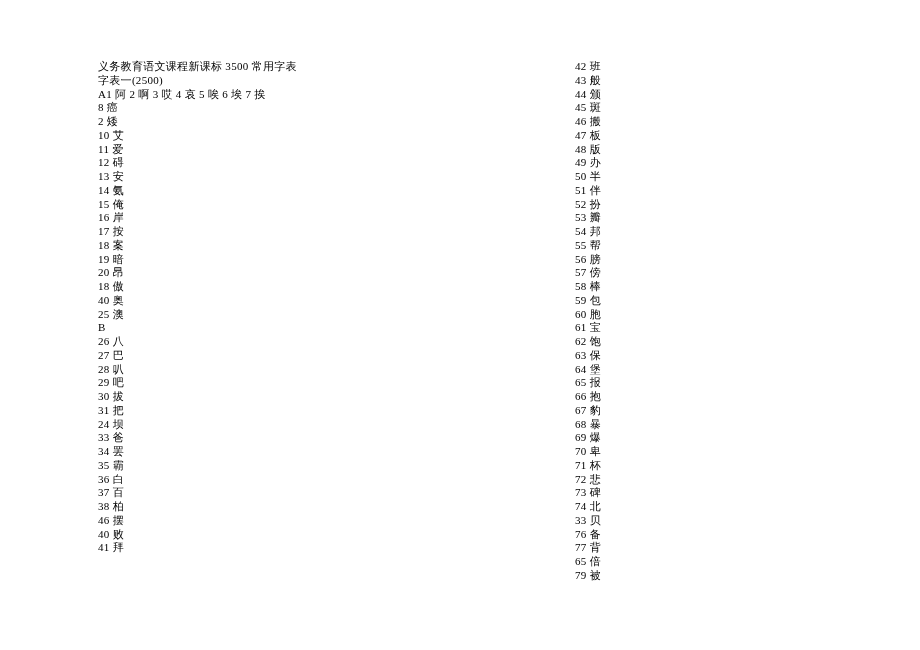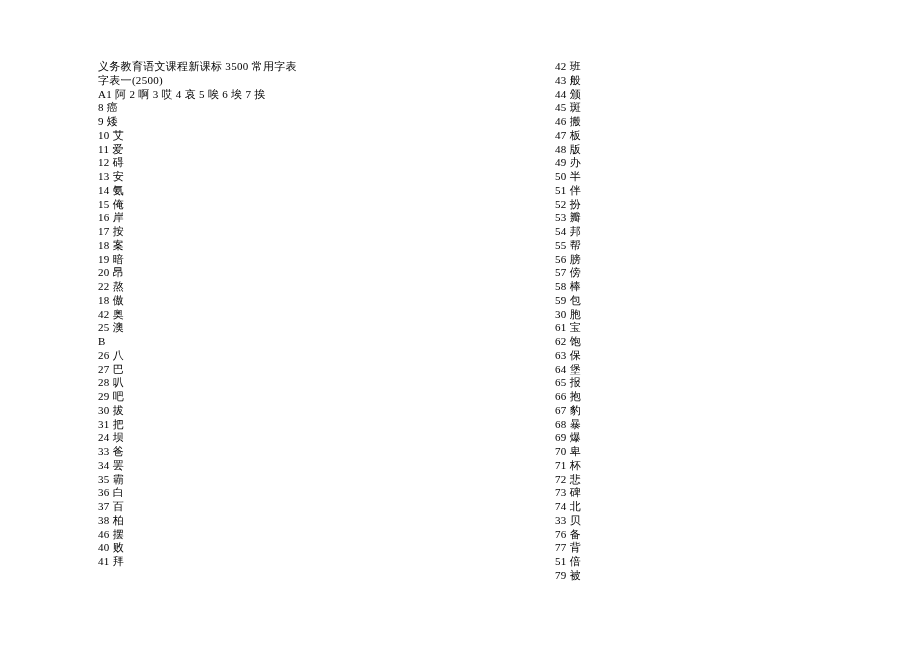--- a/index.html
+++ b/index.html
@@ -21,54 +21,53 @@
     padding-top: 88px;
   }
   .col {
     position: absolute;
   }
   .col-left {
     left: 98px;
     top: 60px;
   }
   .col-right {
-    left: 555px;
+    left: 575px;
     top: 60px;
   }
   .line {
     white-space: nowrap;
     letter-spacing: 0.3px;
   }
 </style>
 </head>
 <body>
 
 <div class="page">
 
   <div class="col col-left">
     <div class="line">义务教育语文课程新课标 3500 常用字表</div>
     <div class="line">字表一(2500)</div>
     <div class="line">A1 阿 2 啊 3 哎 4 哀 5 唉 6 埃 7 挨</div>
     <div id="left-a-list">
         <div class="line">8 癌</div>
-        <div class="line">9 矮</div>
+        <div class="line">2 矮</div>
         <div class="line">10 艾</div>
         <div class="line">11 爱</div>
         <div class="line">12 碍</div>
         <div class="line">13 安</div>
         <div class="line">14 氨</div>
         <div class="line">15 俺</div>
         <div class="line">16 岸</div>
         <div class="line">17 按</div>
         <div class="line">18 案</div>
         <div class="line">19 暗</div>
         <div class="line">20 昂</div>
-        <div class="line">22 熬</div>
         <div class="line">18 傲</div>
-        <div class="line">42 奥</div>
+        <div class="line">40 奥</div>
         <div class="line">25 澳</div>
       </div>
     <div class="line">B</div>
     <div id="left-b-list">
         <div class="line">26 八</div>
         <div class="line">27 巴</div>
         <div class="line">28 叭</div>
         <div class="line">29 吧</div>
         <div class="line">30 拔</div>
         <div class="line">31 把</div>
@@ -98,36 +97,36 @@
         <div class="line">50 半</div>
         <div class="line">51 伴</div>
         <div class="line">52 扮</div>
         <div class="line">53 瓣</div>
         <div class="line">54 邦</div>
         <div class="line">55 帮</div>
         <div class="line">56 膀</div>
         <div class="line">57 傍</div>
         <div class="line">58 棒</div>
         <div class="line">59 包</div>
-        <div class="line">30 胞</div>
+        <div class="line">60 胞</div>
         <div class="line">61 宝</div>
         <div class="line">62 饱</div>
         <div class="line">63 保</div>
         <div class="line">64 堡</div>
         <div class="line">65 报</div>
         <div class="line">66 抱</div>
         <div class="line">67 豹</div>
         <div class="line">68 暴</div>
         <div class="line">69 爆</div>
         <div class="line">70 卑</div>
         <div class="line">71 杯</div>
         <div class="line">72 悲</div>
         <div class="line">73 碑</div>
         <div class="line">74 北</div>
         <div class="line">33 贝</div>
         <div class="line">76 备</div>
         <div class="line">77 背</div>
-        <div class="line">51 倍</div>
+        <div class="line">65 倍</div>
         <div class="line">79 被</div>
       </div>
   </div>
 
 </div>
 
 </body></html>

